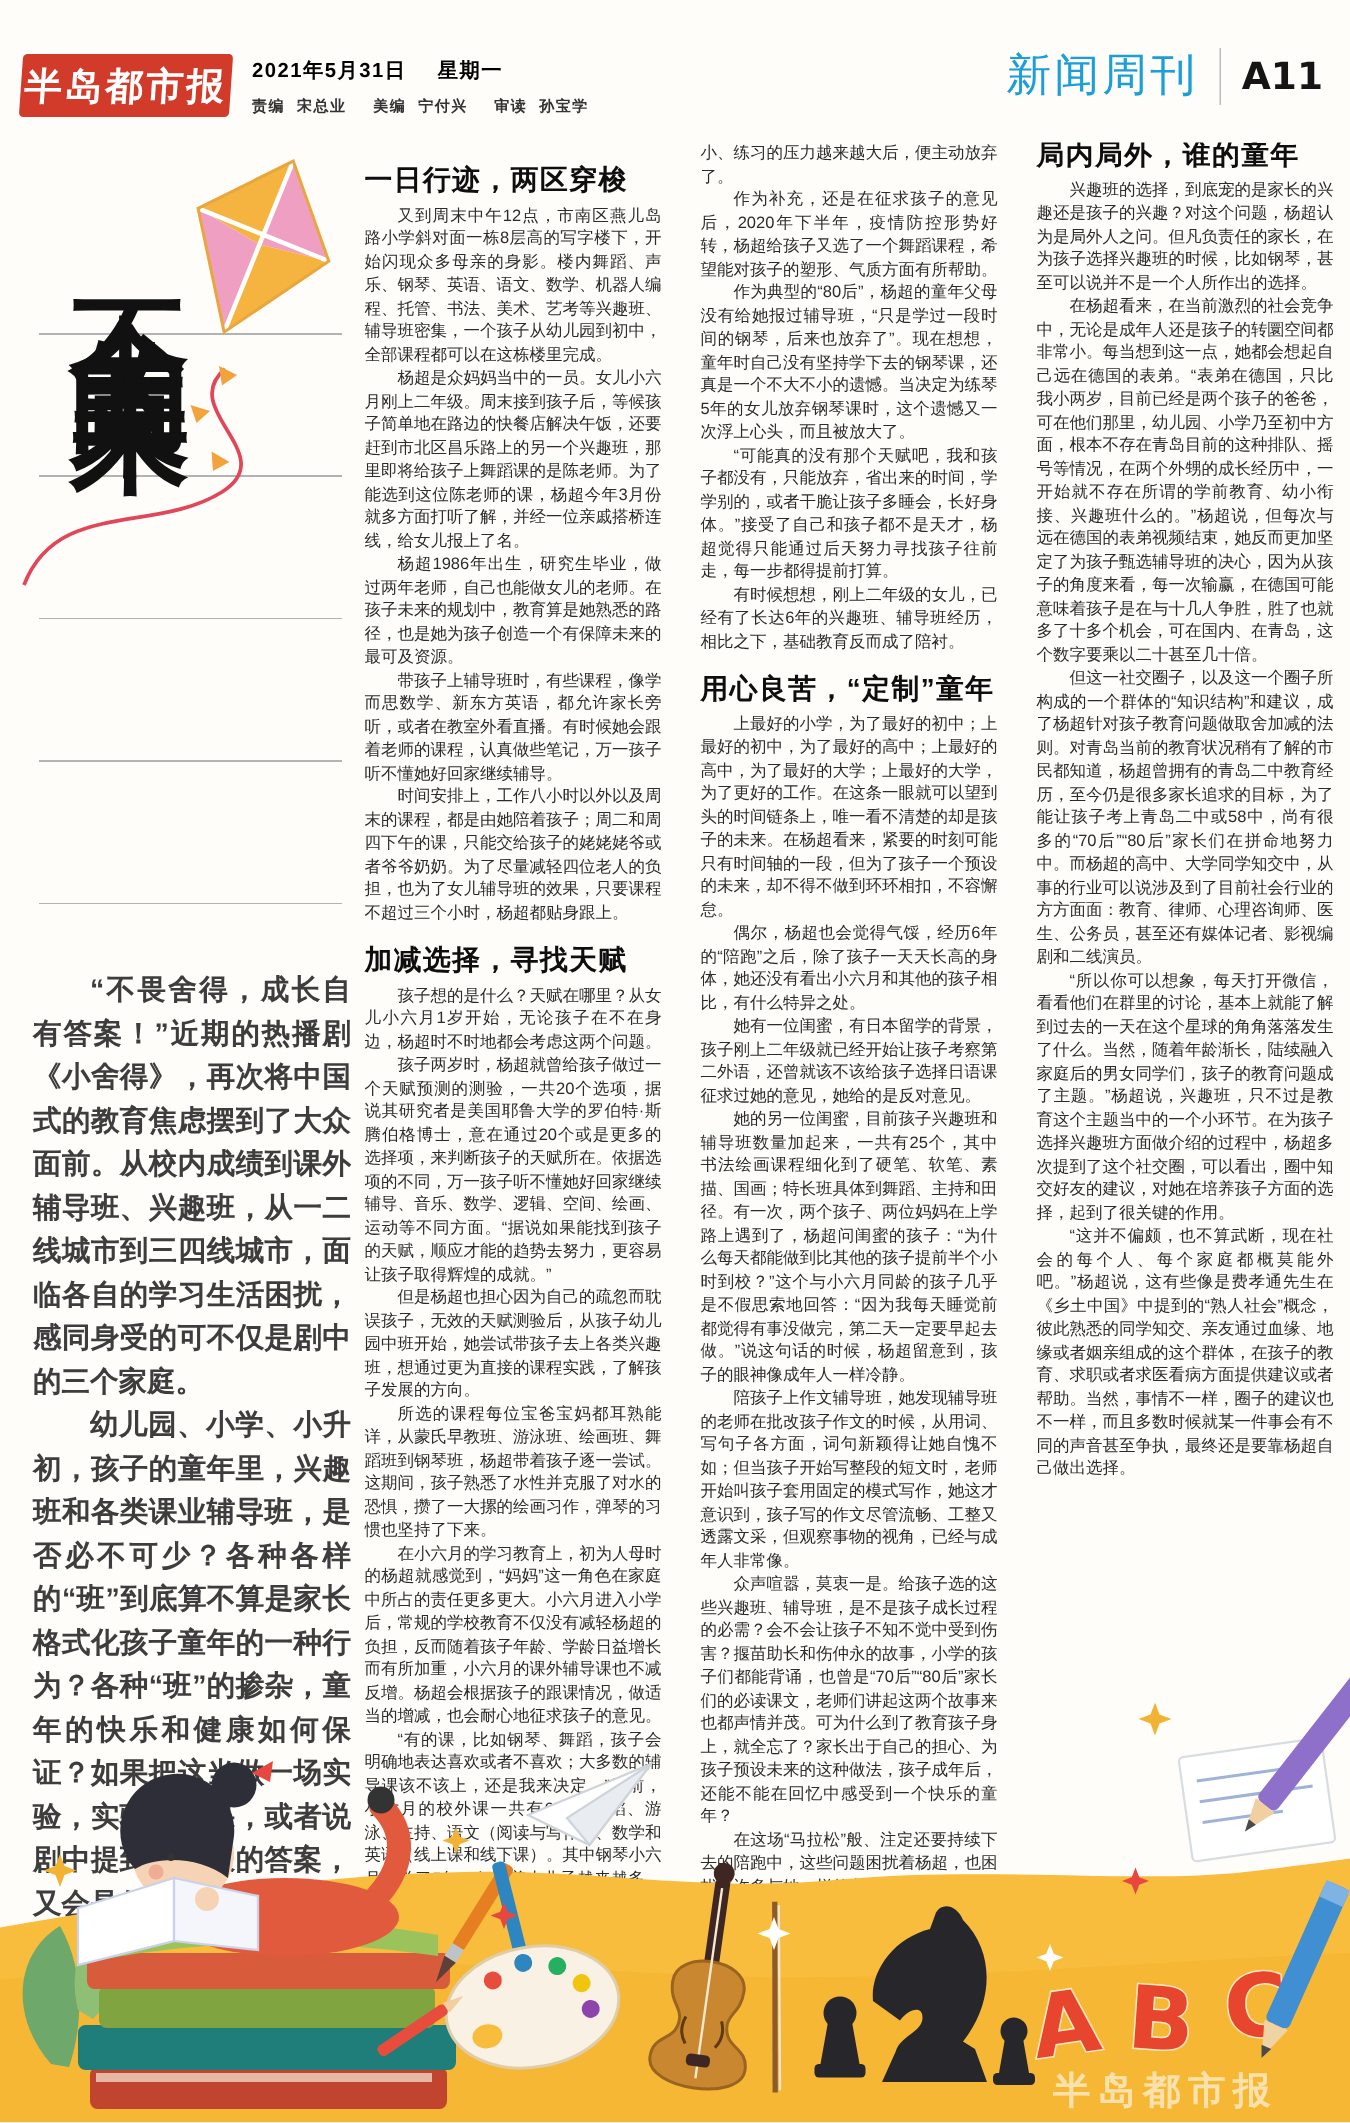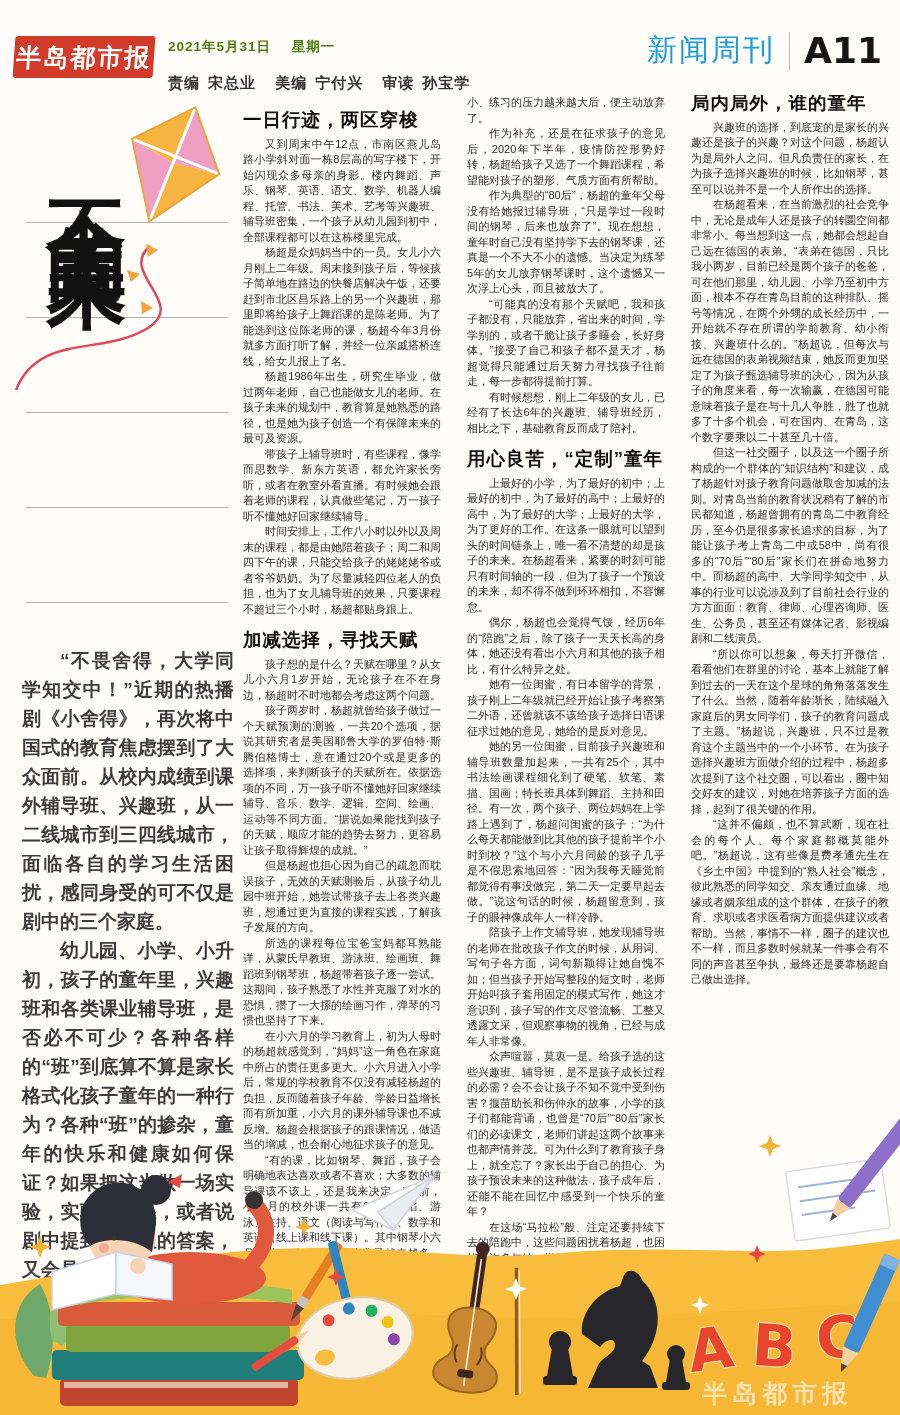--- a/index.html
+++ b/index.html
@@ -10,29 +10,29 @@
   }
   
   .masthead{position:absolute;left:14px;top:36px;display:flex;align-items:flex-start;}
   .logo-box{
     background:#d23b2a;color:#fff;width:140px;height:42px;border-radius:3px;
     display:flex;align-items:center;justify-content:center;
     font-family:"DejaVu Serif",serif;font-weight:700;font-size:25px;letter-spacing:2px;
     transform:skewX(-4deg);
   }
   .masthead-meta{margin-left:14px;padding-top:2px;}
-  .date-line{font-size:13.5px;font-weight:700;color:#4d7c0f;letter-spacing:1px;}
+  .date-line{font-size:13.5px;font-weight:700;color:#000000;letter-spacing:1px;}
   .date-line .weekday{margin-left:16px;}
-  .editors{font-size:15px;font-weight:700;color:#333;margin-top:18px;letter-spacing:1px;}
+  .editors{font-size:10px;font-weight:700;color:#333;margin-top:8px;letter-spacing:1px;}
   .editors .pair{margin-right:14px;}
   .editors .pair .name{margin-left:8px;}
   .section-block{position:absolute;right:18px;top:30px;display:flex;align-items:center;}
   .section-name{color:#1c9ed9;font-size:30px;font-weight:400;letter-spacing:2px;}
   .section-divider{width:1px;height:38px;background:#bbb;margin:0 14px;}
-  .page-no{color:#151515;font-size:36px;font-weight:800;font-family:"DejaVu Sans",sans-serif;}
+  .page-no{color:#151515;font-size:25px;font-weight:800;font-family:"DejaVu Sans",sans-serif;}
   
   .headline-rules{
     position:absolute;left:26px;top:222px;width:202px;height:400px;z-index:0;
     background:repeating-linear-gradient(to bottom,#b3b3b3 0 1px,transparent 1px 95px);
   }
   .headline{
     position:absolute;left:48px;top:138px;height:520px;z-index:2;
     writing-mode:vertical-rl;text-orientation:upright;
     font-family:"DejaVu Serif",serif;font-weight:700;font-size:80px;line-height:1;
     letter-spacing:12px;color:#111;
@@ -104,21 +104,21 @@
     </g>
     <path d="M142,148 C110,175 180,205 140,230 C95,258 30,235 8,292" fill="none" stroke="#e0485a" stroke-width="2.5"></path>
     <path d="M150,152 l-12,-6 l2,13 Z" fill="#f2a33b"></path>
     <path d="M132,176 l-13,-4 l4,12 Z" fill="#f2a33b"></path>
     <path d="M145,210 l-12,-7 l1,13 Z" fill="#f2a33b"></path>
   </svg>
 
   <div class="headline">不舍的未来</div>
 
   <div class="intro">
-    <p>“不畏舍得，大学同学知交中！”近期的热播剧《小舍得》，再次将中国式的教育焦虑摆到了大众面前。从校内成绩到课外辅导班、兴趣班，从一二线城市到三四线城市，面临各自的学习生活困扰，感同身受的可不仅是剧中的三个家庭。</p>
+    <p>“不畏舍得，成长自有答案！”近期的热播剧《小舍得》，再次将中国式的教育焦虑摆到了大众面前。从校内成绩到课外辅导班、兴趣班，从一二线城市到三四线城市，面临各自的学习生活困扰，感同身受的可不仅是剧中的三个家庭。</p>
     <p>幼儿园、小学、小升初，孩子的童年里，兴趣班和各类课业辅导班，是否必不可少？各种各样的“班”到底算不算是家长格式化孩子童年的一种行为？各种“班”的掺杂，童年的快乐和健康如何保证？如果把这当做一场实验，实验的结果，或者说剧中提到的成长的答案，又会是什么？</p>
   </div>
 
   <div class="article">
     <h3>一日行迹，两区穿梭</h3>
     <p>又到周末中午12点，市南区燕儿岛路小学斜对面一栋8层高的写字楼下，开始闪现众多母亲的身影。楼内舞蹈、声乐、钢琴、英语、语文、数学、机器人编程、托管、书法、美术、艺考等兴趣班、辅导班密集，一个孩子从幼儿园到初中，全部课程都可以在这栋楼里完成。</p>
     <p>杨超是众妈妈当中的一员。女儿小六月刚上二年级。周末接到孩子后，等候孩子简单地在路边的快餐店解决午饭，还要赶到市北区昌乐路上的另一个兴趣班，那里即将给孩子上舞蹈课的是陈老师。为了能选到这位陈老师的课，杨超今年3月份就多方面打听了解，并经一位亲戚搭桥连线，给女儿报上了名。</p>
     <p>杨超1986年出生，研究生毕业，做过两年老师，自己也能做女儿的老师。在孩子未来的规划中，教育算是她熟悉的路径，也是她为孩子创造一个有保障未来的最可及资源。</p>
     <p>带孩子上辅导班时，有些课程，像学而思数学、新东方英语，都允许家长旁听，或者在教室外看直播。有时候她会跟着老师的课程，认真做些笔记，万一孩子听不懂她好回家继续辅导。</p>
     <p>时间安排上，工作八小时以外以及周末的课程，都是由她陪着孩子；周二和周四下午的课，只能交给孩子的姥姥姥爷或者爷爷奶奶。为了尽量减轻四位老人的负担，也为了女儿辅导班的效果，只要课程不超过三个小时，杨超都贴身跟上。</p>

